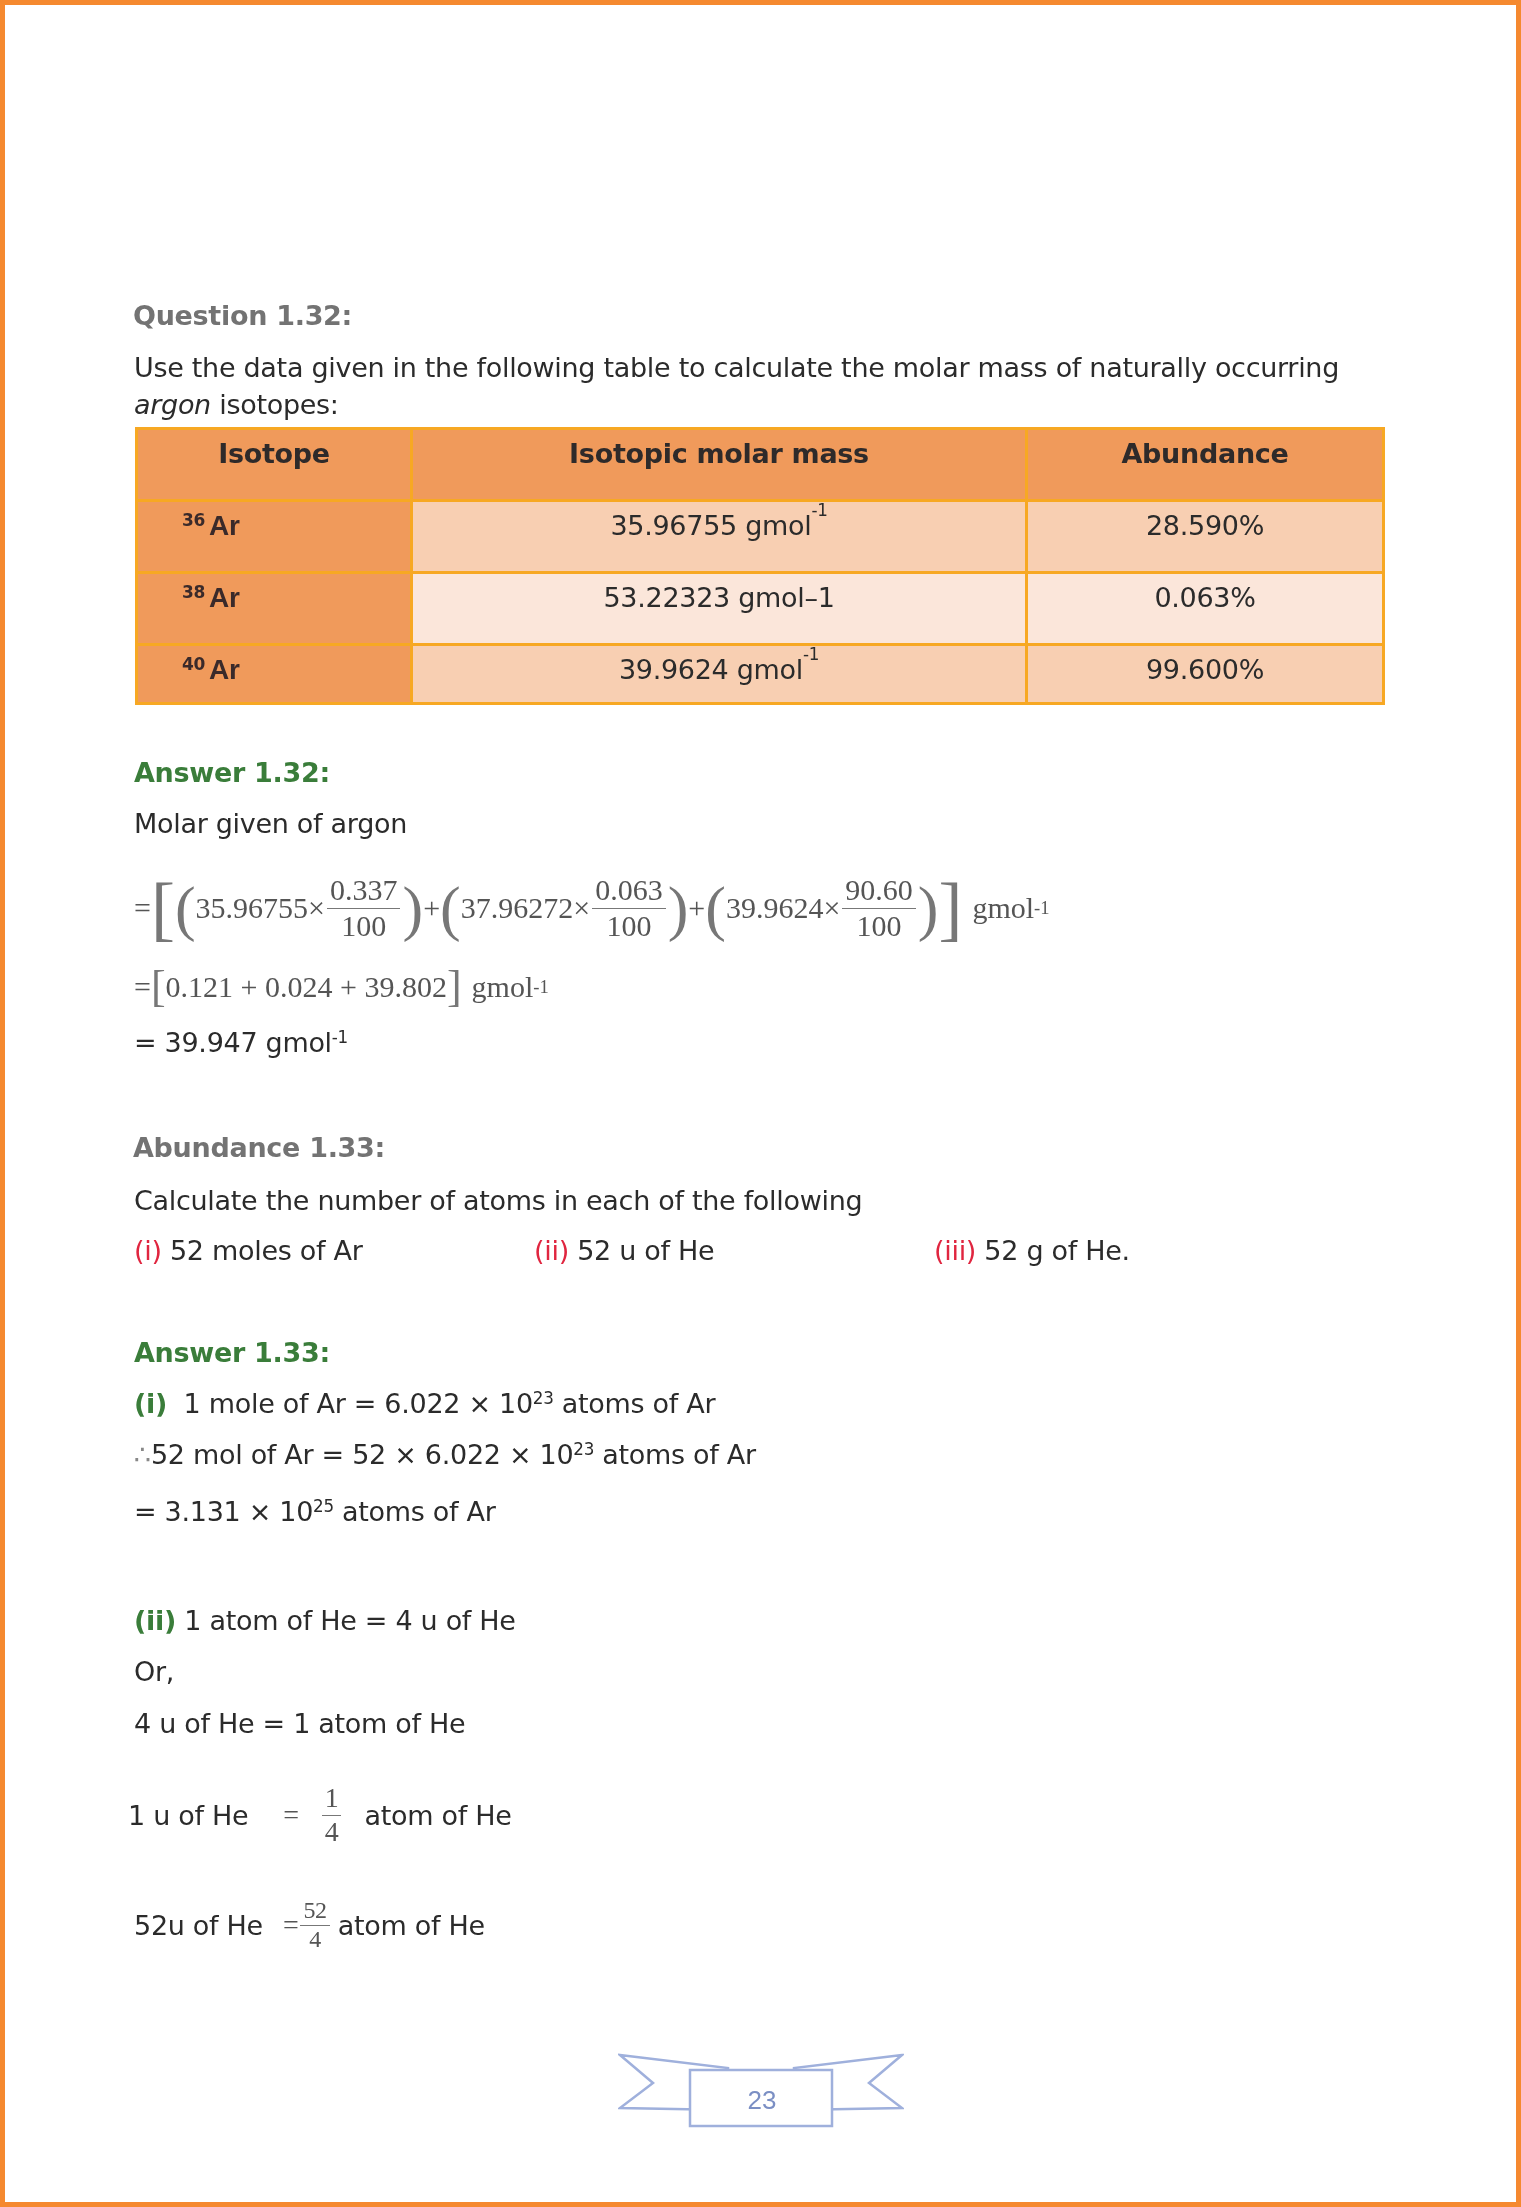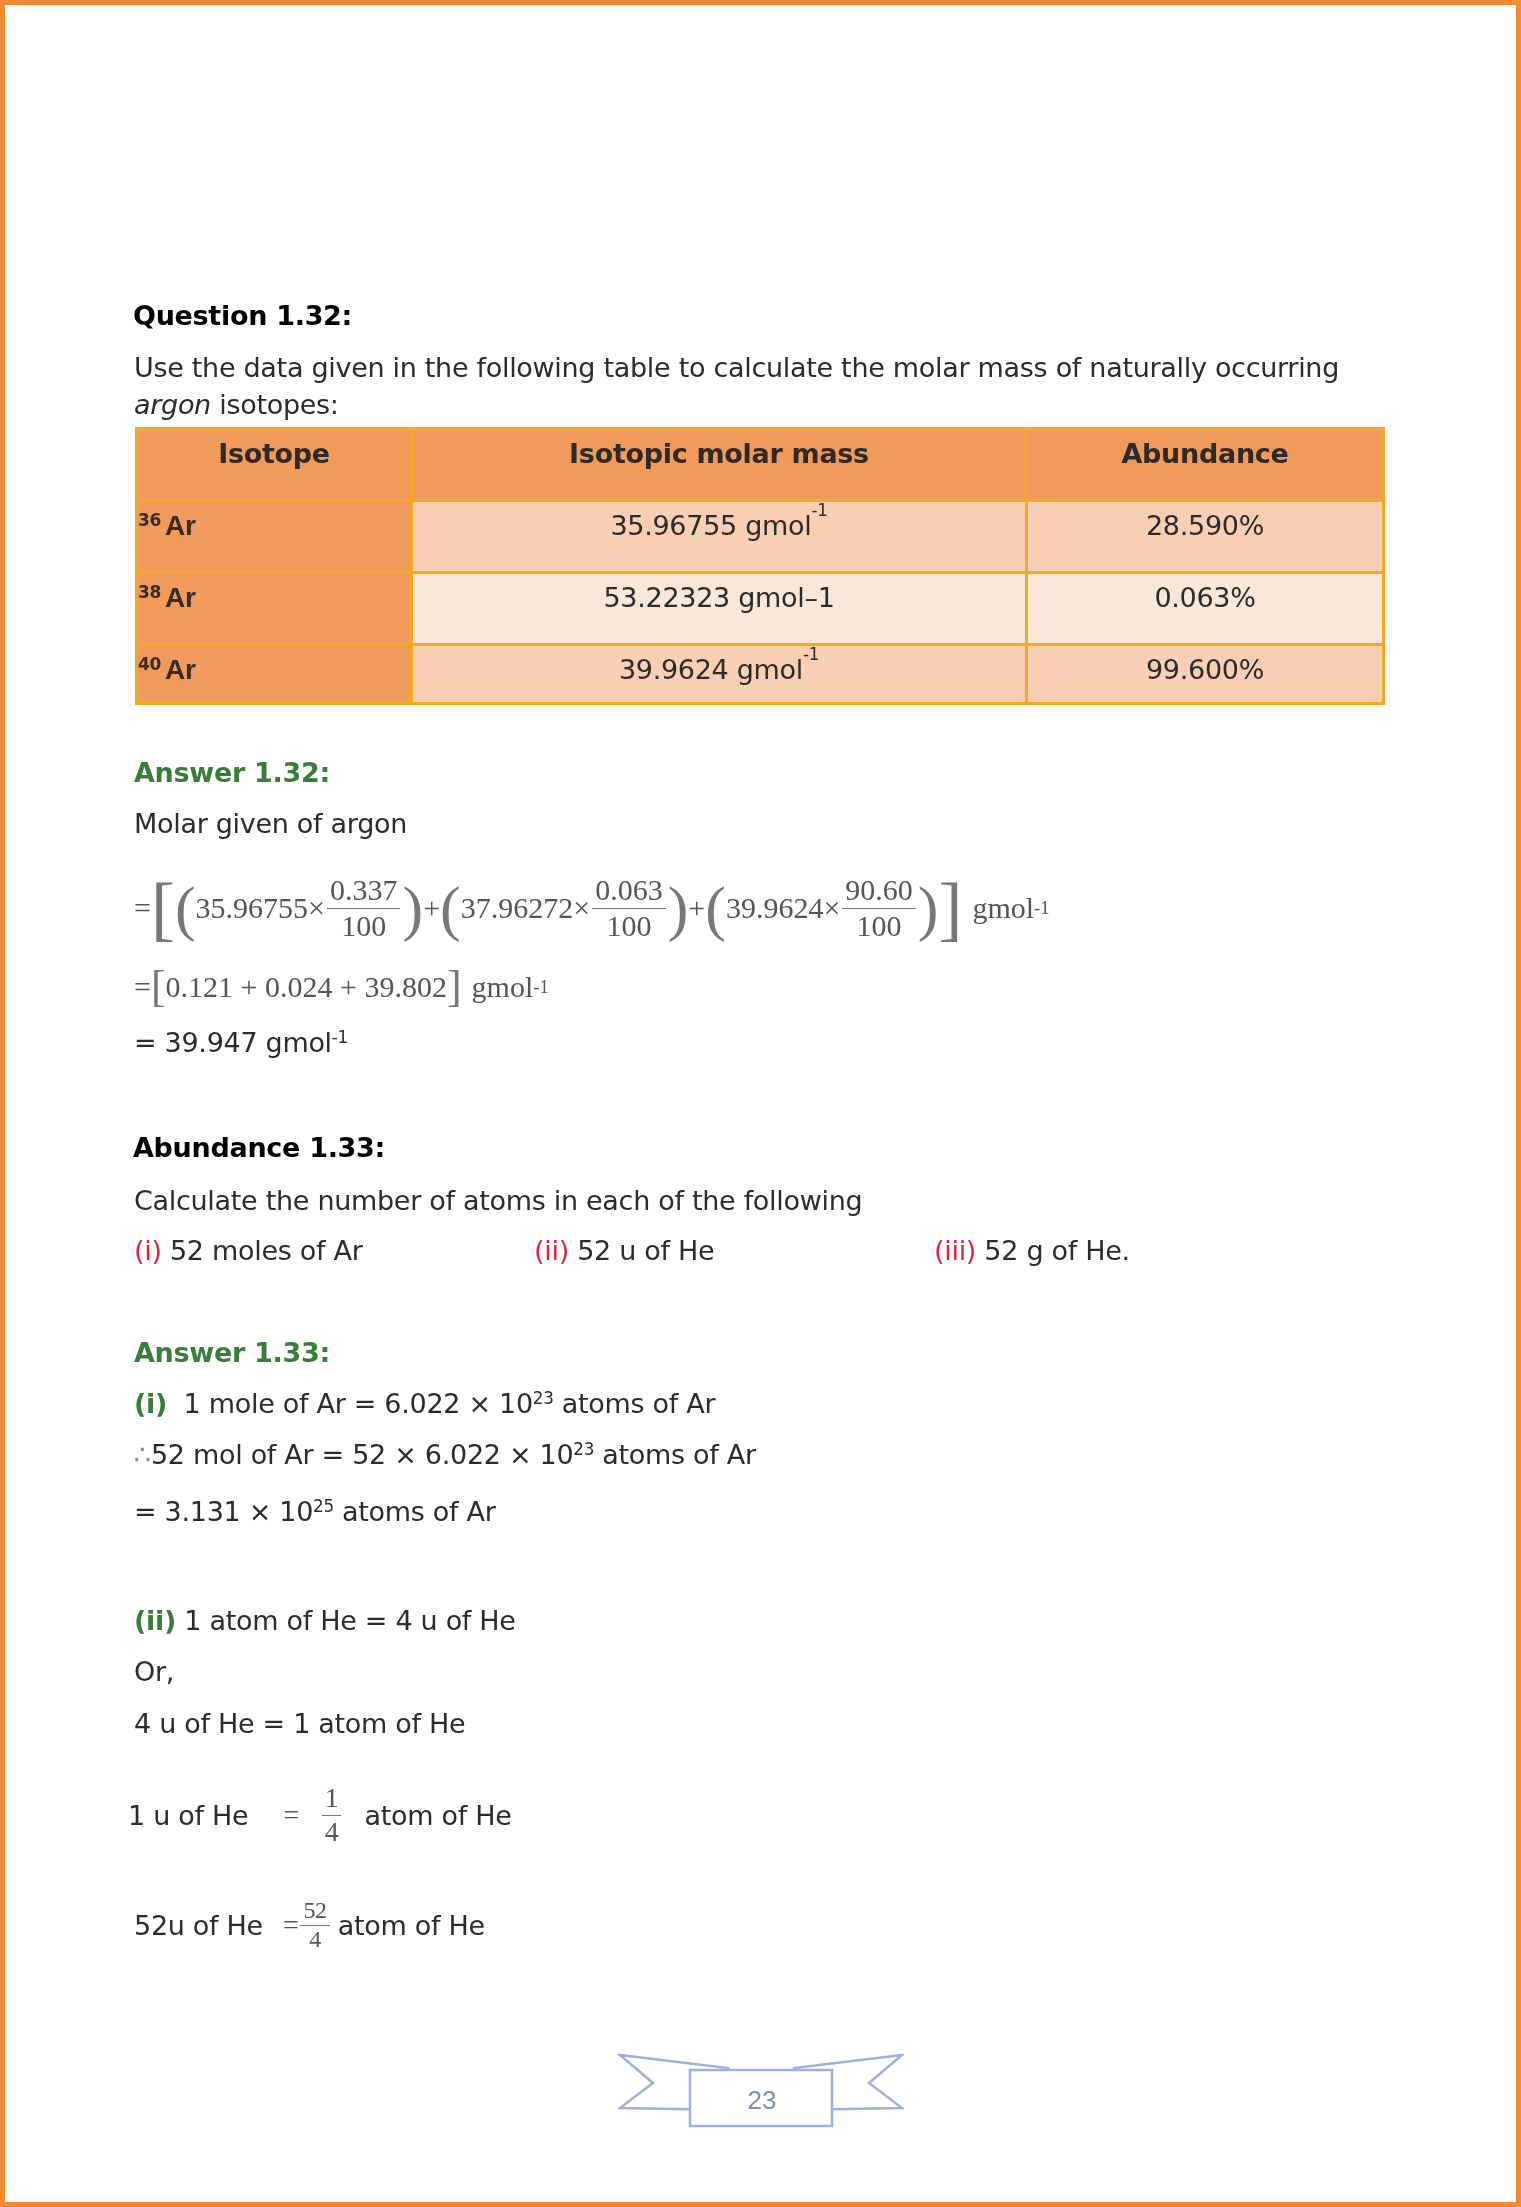--- a/index.html
+++ b/index.html
@@ -8,41 +8,41 @@
     background: #ffffff;
     font-family: "DejaVu Sans", sans-serif;
     color: #2b2b2b;
   }
   .frame {
     position: absolute; left: 0; top: 0; width: 1521px; height: 2207px;
     box-sizing: border-box; border: 5px solid #f5892f; pointer-events: none;
   }
   .abs { position: absolute; white-space: nowrap; }
   .txt { font-size: 27px; letter-spacing: -0.3px; }
-  .q-head { font-size: 27px; font-weight: bold; color: #000000; letter-spacing: -0.3px; }
+  .q-head { font-size: 27px; font-weight: bold; color: #737373; letter-spacing: -0.3px; }
   .a-head { font-size: 27px; font-weight: bold; color: #3a7d3a; letter-spacing: -0.3px; }
   .red { color: #e0253f; }
   .green { color: #3a7d3a; }
   sup { font-size: 0.62em; vertical-align: 0.55em; line-height: 0; }
 
   
   .tbl {
     position: absolute; left: 135px; top: 427px; width: 1250px; height: 278px;
     border: 3px solid #f7a823; box-sizing: border-box;
     display: grid;
     grid-template-columns: 272px 1fr 354px;
     grid-template-rows: 69px 69px 69px 1fr;
     background: #f7a823; gap: 3px;
   }
   .cell {
     display: flex; justify-content: center; align-items: flex-start;
     padding-top: 8px; box-sizing: border-box; font-size: 27px; letter-spacing: -0.3px;
   }
   .th { background: #f09a5b; font-weight: bold; color: #2e2a2a; }
-  .iso { background: #f09a5b; justify-content: flex-start; font-weight: bold; color: #3a2a2a; }
+  .iso { background: #f09a5b; justify-content: flex-start; padding-left: 44px; font-weight: bold; color: #3a2a2a; }
   .iso .mass { font-size: 17px; margin-right: 4px; vertical-align: baseline; }
   .iso .sym { font-size: 28px; font-family: "Liberation Sans", sans-serif; }
   .r1 { background: #f8cfb2; }
   .r2 { background: #fbe6da; }
   .r3 { background: #f8cfb2; }
 
   
   .math { font-family: "Liberation Serif", serif; color: #555; font-size: 30px; }
   .frac { display: inline-flex; flex-direction: column; align-items: center; vertical-align: middle; margin: 0 2px; text-align: right; }
   .frac .num { border-bottom: 1.5px solid #777; padding: 0 3px; line-height: 1.15; }

